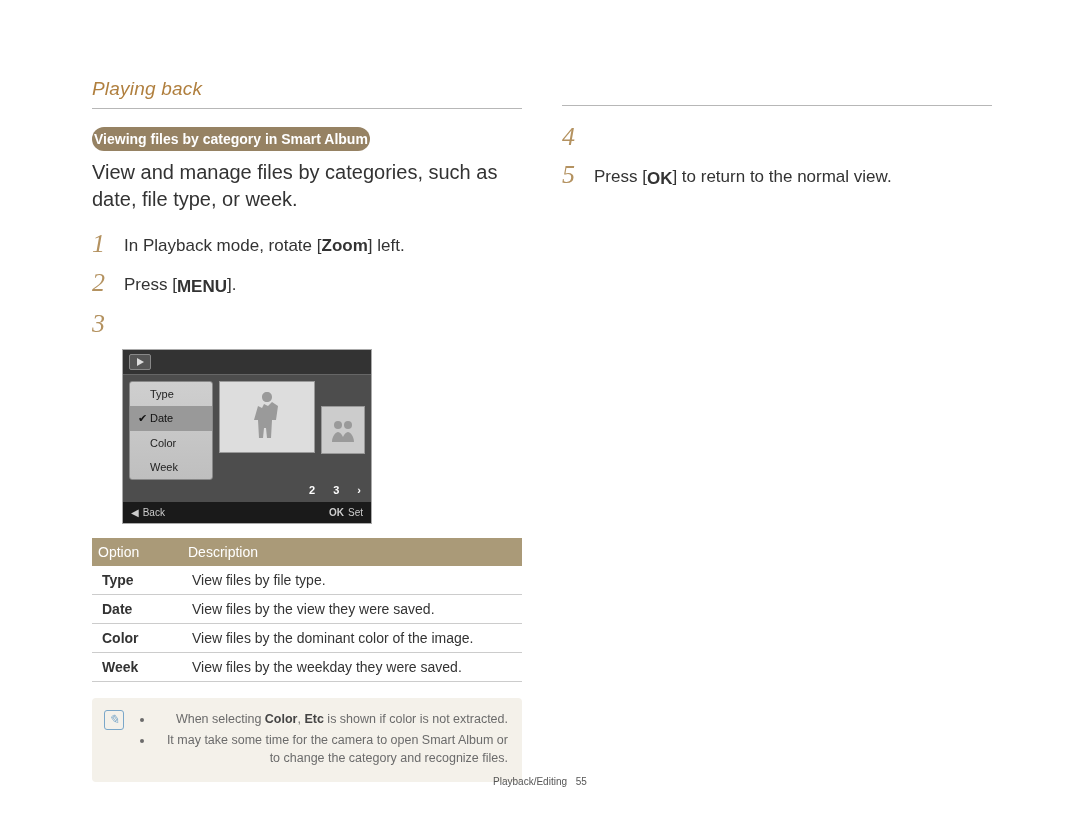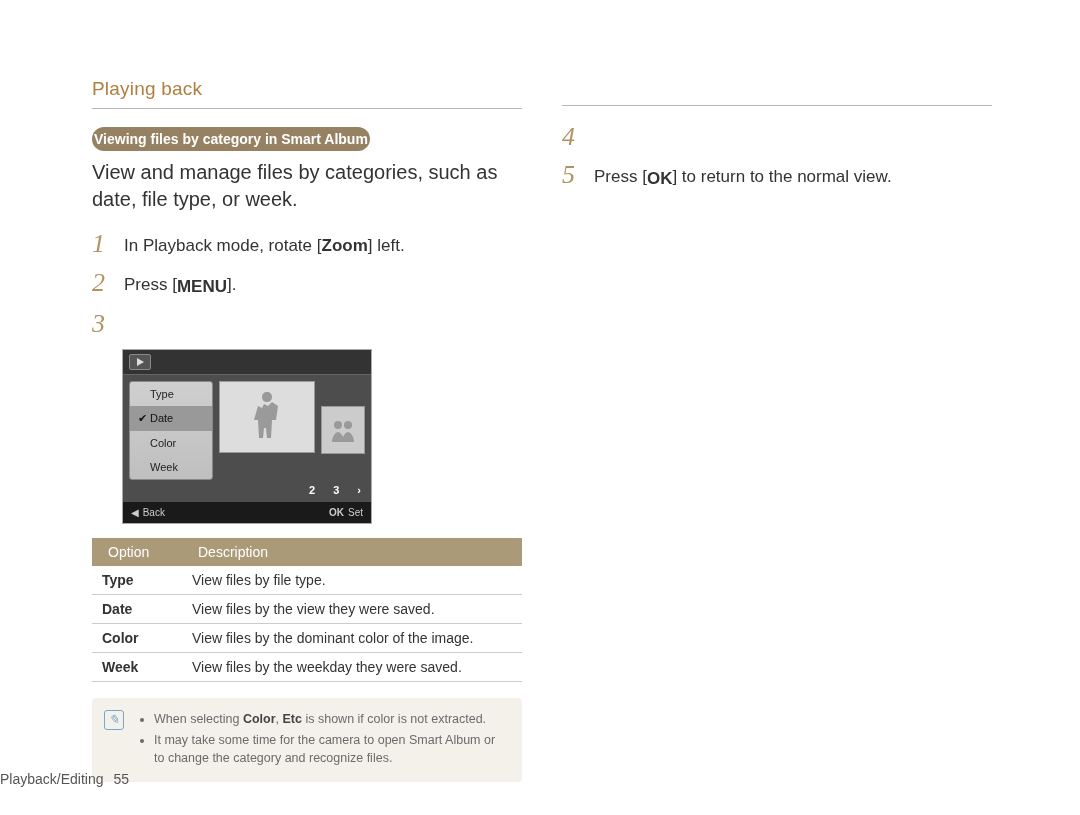--- a/index.html
+++ b/index.html
@@ -23,20 +23,21 @@
     flex: 1 1 50%;
     min-width: 0;
   }
 
   .header-title {
     color: #b07f3e;
     font-size: 19px;
     font-weight: 300;
     margin-bottom: 8px;
     letter-spacing: 0.2px;
+    font-style: italic;
   }
 
   .header-rule {
     height: 1px;
     background: #b7b7b7;
     margin-bottom: 18px;
   }
 
   .pill {
     display: inline-block;
@@ -163,21 +164,21 @@
     border-collapse: collapse;
     margin-left: 0px;
     margin-top: 4px;
     font-size: 14px;
   }
   table.opt th {
     background: #aa9a78;
     color: #fff;
     font-weight: normal;
     text-align: left;
-    padding: 6px 16px;
+    padding: 6px 6px;
   }
   table.opt td {
     padding: 6px 10px;
     border-bottom: 1px solid #ccc;
   }
   table.opt td:first-child { font-weight: bold; width: 90px; }
 
   .note {
     background: #f4f1ea;
     border-radius: 4px;
@@ -194,30 +195,30 @@
     left: 12px; top: 12px;
     width: 20px; height: 20px;
     border: 1.5px solid #7aa7c9;
     border-radius: 3px;
     color:#7aa7c9;
     display:flex; align-items:center; justify-content:center;
     font-size: 13px;
     font-style: italic;
     font-family: Georgia, serif;
   }
-  .note ul { list-style: disc; padding-left: 14px; }
+  .note ul { list-style: disc; padding-left: 14px; text-align: right; }
   .note li { margin-bottom: 2px; }
   .note strong { color: #444; }
 
   .footer {
     position: absolute;
     bottom: 28px;
     left: 0; right: 0;
-    text-align: left;
-    font-size: 14px;
+    text-align: center;
+    font-size: 10px;
     color: #555;
   }
   .footer .pagenum { margin-left: 6px; }
 </style>
 </head>
 <body>
 
 <div class="page">
   <div class="col">
     <div class="header-title">Playing back</div>

